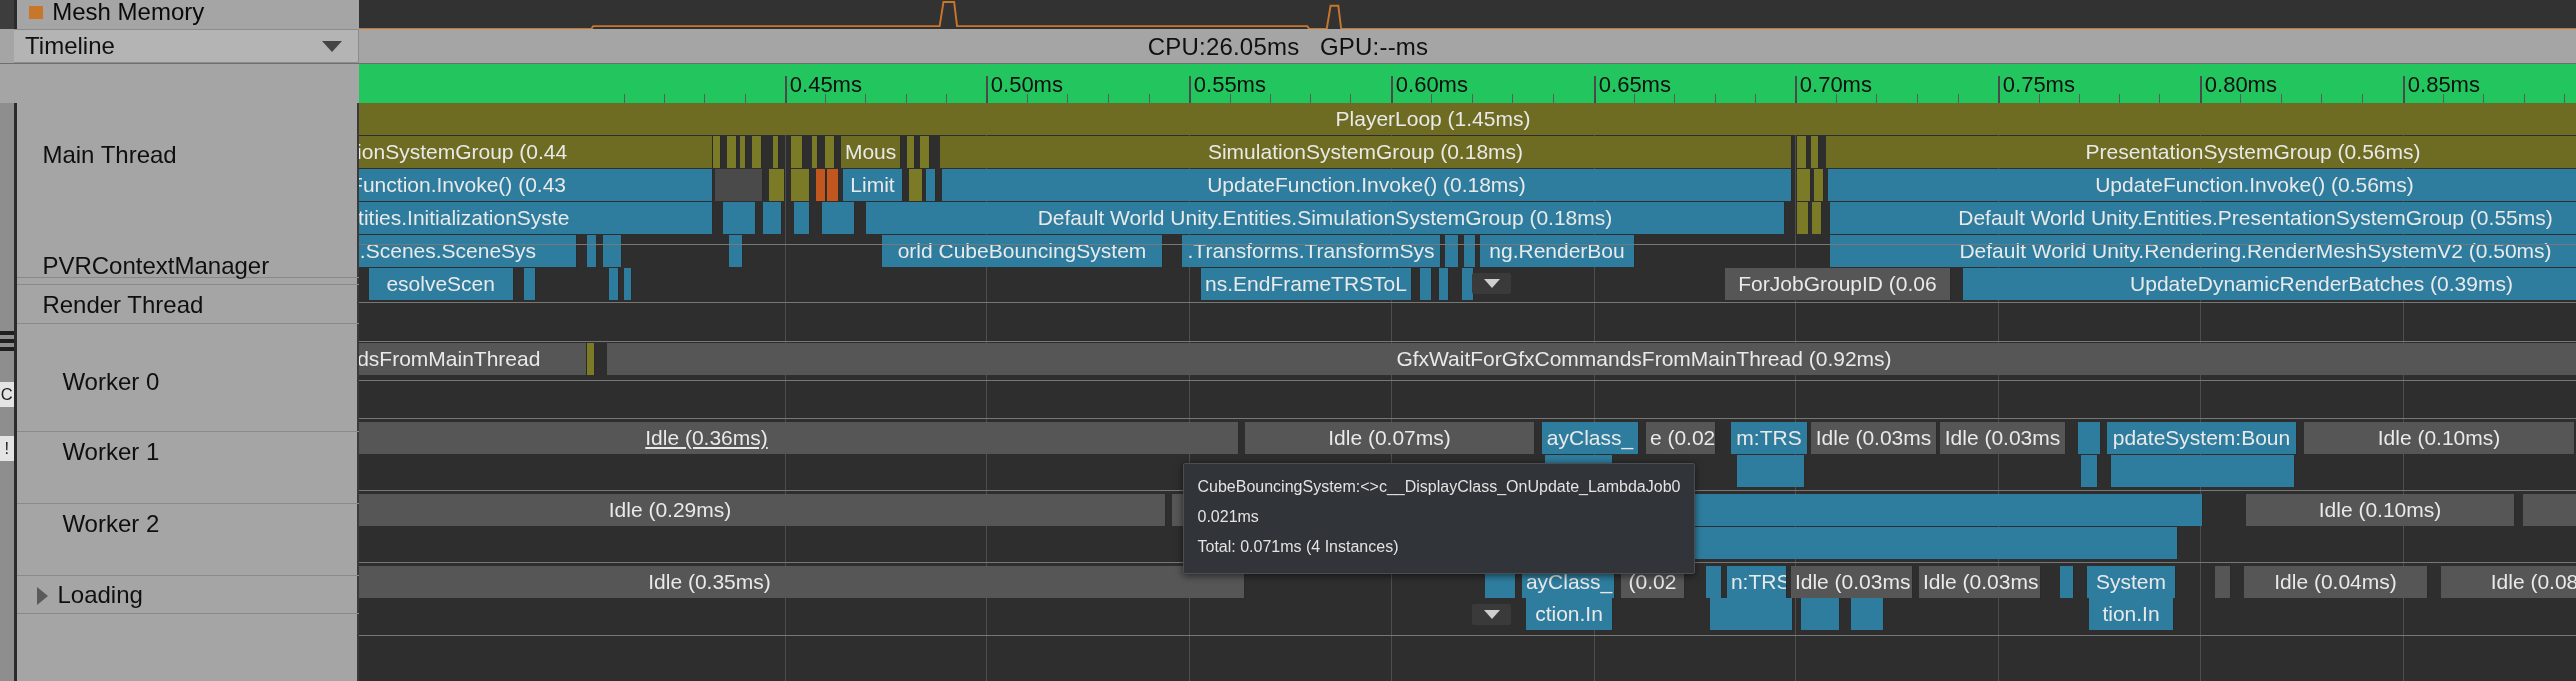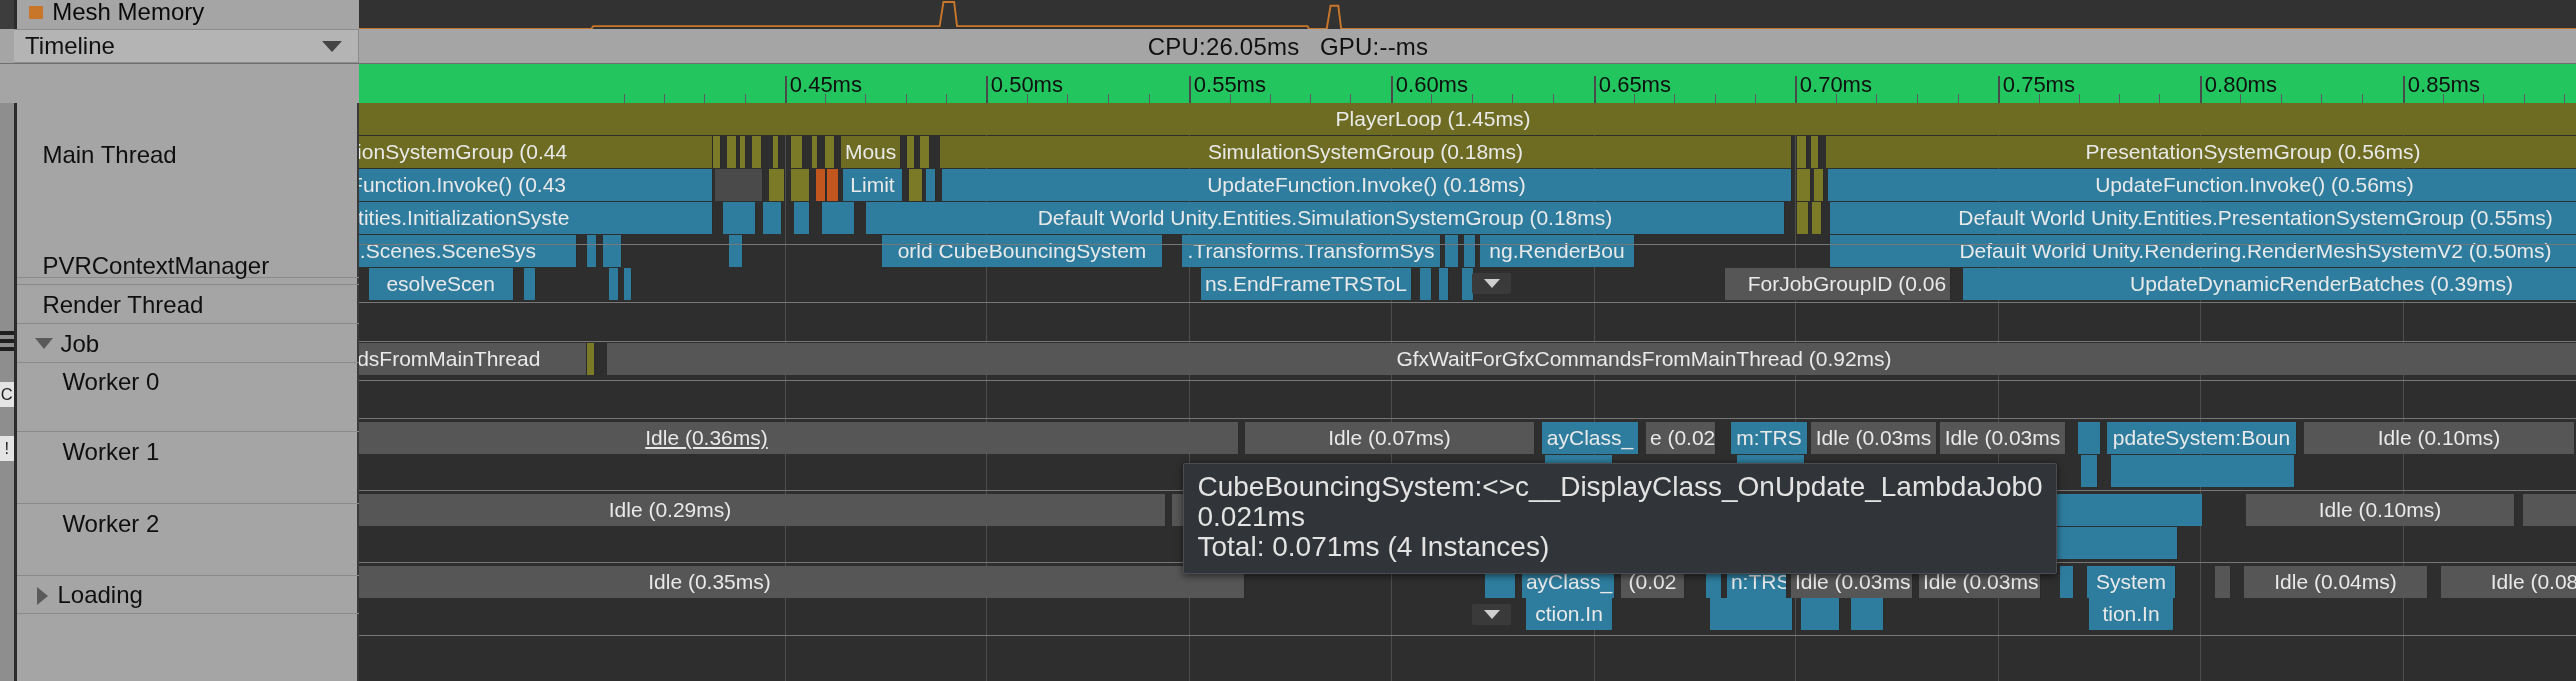--- a/index.html
+++ b/index.html
@@ -132,21 +132,21 @@
     border-radius:1.9px; display:flex; align-items:center; justify-content:center;
   }
   .collapse-btn i{
     width:0;height:0;border-left:8.7px solid transparent;border-right:8.7px solid transparent;
     border-top:9.7px solid #cfcfcf; display:block;
   }
 
   
   .tooltip{
     position:absolute; left:1183px; top:463px; padding:7.7px 13.5px 11.6px 13.5px;
-    background:#313438; color:#e3e3e3; font-size:28px; line-height:30px;
+    background:#313438; color:#e3e3e3; font-size:16px; line-height:30px;
     border:1px solid #4a4d51; border-radius:1.9px;
     box-shadow:0 1.9px 7.7px rgba(0,0,0,.55); white-space:nowrap; z-index:50;
   }
 </style>
 </head>
 <body>
 
 <div id="root">
 
   <div class="chart-strip">
@@ -242,24 +242,20 @@
     <div class="right-border"></div>
   <div class="side-row indent2" style="top: 0px; height: 143px; margin-top: 32px;">
         <span class="txt">Main Thread</span>
       </div>
       <div class="side-row indent2" style="top: 143px; height: 39px;">
         <span class="txt">PVRContextManager</span>
       </div>
       <div class="side-row indent2" style="top: 182px; height: 39px;">
         <span class="txt">Render Thread</span>
       </div>
-      <div class="side-row" style="top: 221px; height: 39px;">
-        <span class="tri-down"></span>
-        <span class="txt">Job</span>
-      </div>
       <div class="side-row indent" style="top: 259px; height: 70px;">
         <span class="txt">Worker 0</span>
       </div>
       <div class="side-row indent" style="top: 329px; height: 72px;">
         <span class="txt">Worker 1</span>
       </div>
       <div class="side-row indent" style="top: 401px; height: 72px;">
         <span class="txt">Worker 2</span>
       </div>
       <div class="side-row" style="top: 472px; height: 39px;">
@@ -371,21 +367,21 @@
       </div>
       <div class="bar blue" style="left: 165px; width: 11.6px; top: 165px;"></div>
       <div class="bar blue" style="left: 250px; width: 9.7px; top: 165px;"></div>
       <div class="bar blue" style="left: 265px; width: 7.7px; top: 165px;"></div>
       <div class="bar blue" style="left: 842px; width: 211px; top: 165px;">
         <span class="lbl">ns.EndFrameTRSToL</span>
       </div>
       <div class="bar blue" style="left: 1061px; width: 11.6px; top: 165px;"></div>
       <div class="bar blue" style="left: 1080px; width: 9.7px; top: 165px;"></div>
       <div class="bar blue" style="left: 1103px; width: 11.6px; top: 165px;"></div>
-      <div class="bar gray" style="left: 1366px; width: 226px; top: 165px; justify-content: flex-end;">
+      <div class="bar gray" style="left: 1366px; width: 226px; top: 165px;">
         <span class="lbl">ForJobGroupID (0.06</span>
       </div>
       <div class="bar blue" style="left: 1604px; width: 718px; top: 165px;">
         <span class="lbl">UpdateDynamicRenderBatches (0.39ms)</span>
       </div>
       <div class="lane-sep" style="top: 141px;"></div>
       <div class="collapse-btn" style="left: 1113px; top: 170px;">
         <i></i>
       </div>
       <div class="lane-sep" style="top: 199px;"></div>

